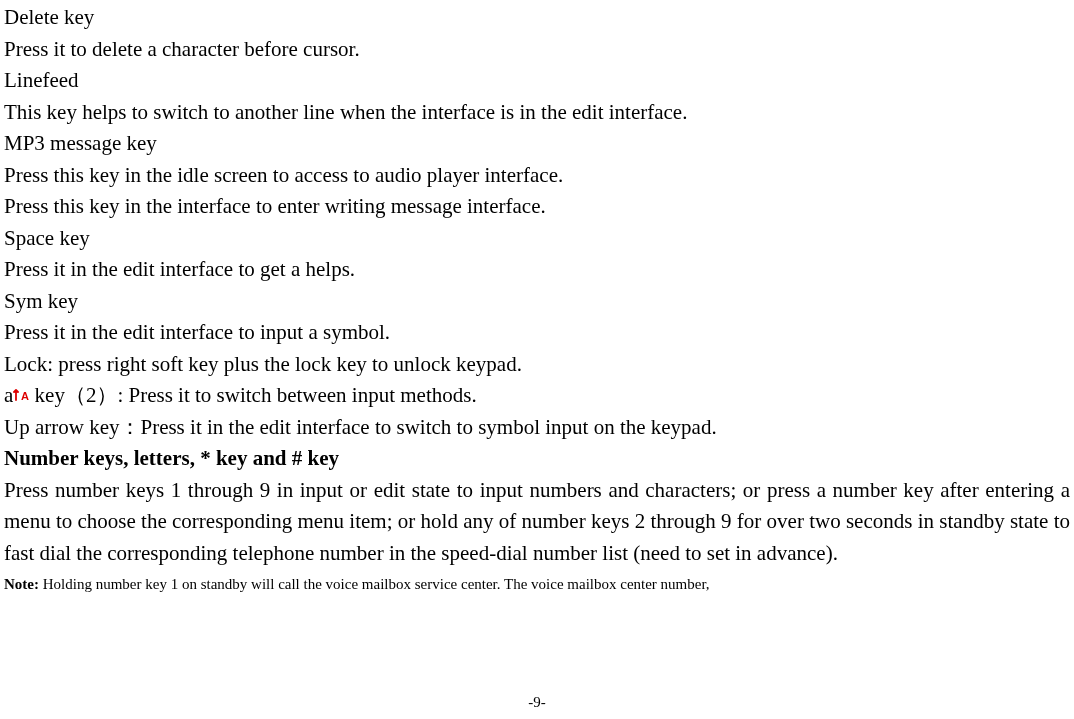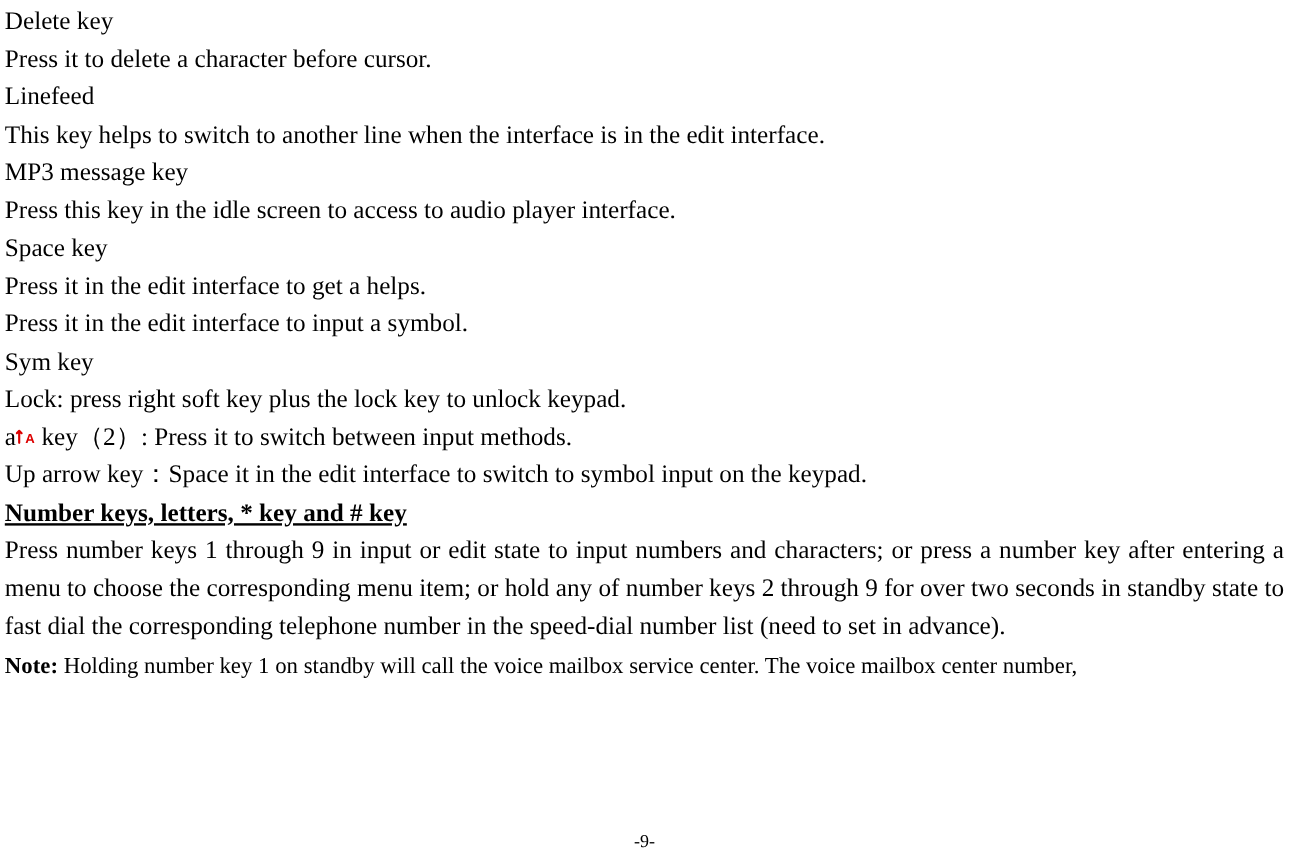--- a/index.html
+++ b/index.html
@@ -20,24 +20,23 @@
     }
     .content {
       text-align: left;
     }
     .para {
       margin: 0;
       text-align: justify;
     }
     .heading {
       font-weight: bold;
-      text-decoration: underline;
     }
     .note {
-      font-size: 19px;
+      font-size: 15px;
       text-align: justify;
       margin-top: 4px;
     }
     .note-label {
       font-weight: bold;
     }
     .icon-arrow-a {
       display: inline-block;
       vertical-align: baseline;
       width: 16px;
@@ -62,32 +61,33 @@
 </head>
 <body>
 
 <div class="content">
   <p class="para">Delete key</p>
   <p class="para">Press it to delete a character before cursor.</p>
   <p class="para">Linefeed</p>
   <p class="para">This key helps to switch to another line when the interface is in the edit interface.</p>
   <p class="para">MP3 message key</p>
   <p class="para">Press this key in the idle screen to access to audio player interface.</p>
+  <p class="para">Press this key in the interface to enter writing message interface.</p>
   <p class="para">Space key</p>
   <p class="para">Press it in the edit interface to get a helps.</p>
+  <p class="para">Sym key</p>
   <p class="para">Press it in the edit interface to input a symbol.</p>
-  <p class="para">Sym key</p>
   <p class="para">Lock: press right soft key plus the lock key to unlock keypad.</p>
   <p class="para">
     <span>a</span><span class="icon-arrow-a"><svg viewBox="0 0 16 14">
           <path d="M3 12 L3 2 L1 4 M3 2 L5 4" stroke="#d00" stroke-width="1.8" fill="none" stroke-linecap="round" stroke-linejoin="round"></path>
           <text x="8" y="12" font-family="Arial" font-size="11" font-weight="bold" fill="#d00">A</text>
         </svg></span><span> key（2）: Press it to switch between input methods.</span>
   </p>
-  <p class="para">Up arrow key：Space it in the edit interface to switch to symbol input on the keypad.</p>
+  <p class="para">Up arrow key：Press it in the edit interface to switch to symbol input on the keypad.</p>
   <p class="para heading">Number keys, letters, * key and # key</p>
   <p class="para">Press number keys 1 through 9 in input or edit state to input numbers and characters; or press a number key after entering a menu to choose the corresponding menu item; or hold any of number keys 2 through 9 for over two seconds in standby state to fast dial the corresponding telephone number in the speed-dial number list (need to set in advance).</p>
   <p class="note">
     <span class="note-label">Note:</span><span> Holding number key 1 on standby will call the voice mailbox service center. The voice mailbox center number,</span>
   </p>
 </div>
 
 <div class="page-number">-9-</div>
 
 </body></html>

